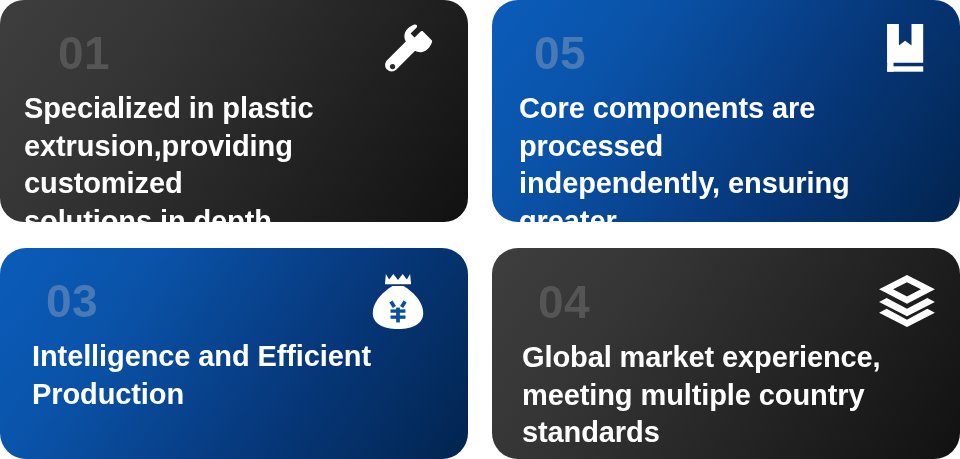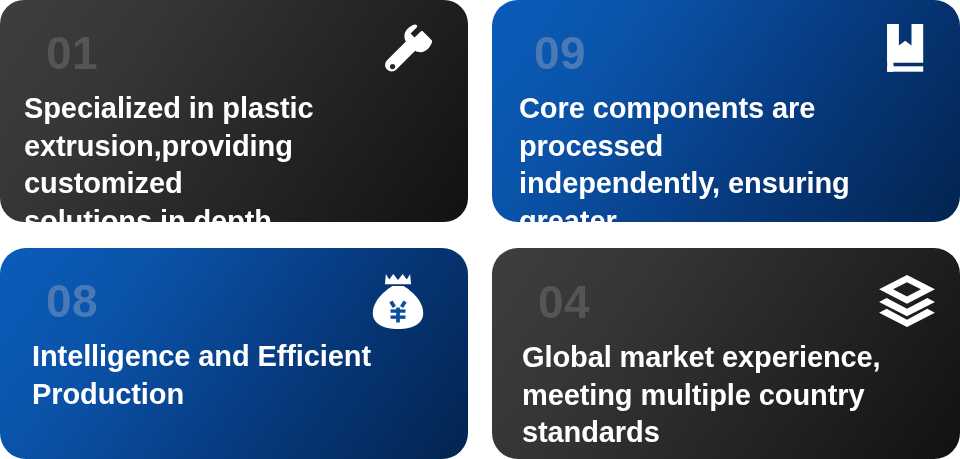--- a/index.html
+++ b/index.html
@@ -65,21 +65,21 @@
     letter-spacing: -0.1px;
     margin-left: 12px;
     max-width: 430px;
     white-space: pre-line;
   }
   .card--1 .card-text { margin-left: 6px; }
   .card--2 .card-text { margin-left: 9px; max-width: 440px; }
   .card--3 .card-text { margin-left: 14px; }
   .card--4 .card-text { }
 
-  .card--1 .card-number { margin-left: 28px; }
+  .card--1 .card-number { margin-left: 40px; }
   .card--2 .card-number { margin-left: 24px; }
   .card--3 .card-number { margin-left: 28px; }
   .card--4 .card-number { margin-left: 28px; margin-top: 7px; }
 
   .card-icon {
     position: absolute;
     top: 26px;
     right: 26px;
     width: 54px;
     height: 54px;
@@ -104,35 +104,35 @@
 solutions in depth</div>
     <span class="card-icon">
       <svg viewBox="0 0 64 64" xmlns="http://www.w3.org/2000/svg" aria-hidden="true">
         <path fill="#ffffff" d="M53.6 6.2c-1-0.6-2.2-0.4-3 0.4l-7.6 7.6-5.1-5.1 7.6-7.6c0.8-0.8 1-2 0.4-3-0.6-1-1.8-1.4-2.9-1.1C36 0 31.4 4.3 30.2 9.9c-0.7 3.3-0.1 6.6 1.6 9.3L7.6 43.4c-3.3 3.3-3.3 8.7 0 12 3.3 3.3 8.7 3.3 12 0l24.2-24.2c2.7 1.7 6 2.3 9.3 1.6 5.6-1.2 9.9-5.8 12.5-12.8 0.3-1.1-0.1-2.3-1.1-2.9z" transform="translate(-1 3) scale(0.92)"></path>
         <circle cx="12.5" cy="50.5" r="3.1" fill="#2a2a2a"></circle>
       </svg>
     </span>
   </div>
 
   <div class="card blue card--2">
-    <div class="card-number">09</div>
+    <div class="card-number">05</div>
     <div class="card-text">Core components are processed
 independently, ensuring greater
 control over quality.</div>
     <span class="card-icon">
       <svg viewBox="0 0 52 60" xmlns="http://www.w3.org/2000/svg" aria-hidden="true">
         <path fill="#ffffff" d="M4 0h13v24l7-5.5 7 5.5V0h13v43H4z"></path>
         <rect x="4" y="47" width="40" height="6" fill="#ffffff"></rect>
         <rect x="4" y="0" width="7" height="53" fill="#ffffff"></rect>
       </svg>
     </span>
   </div>
 
   <div class="card blue card--3">
-    <div class="card-number">08</div>
+    <div class="card-number">03</div>
     <div class="card-text">Intelligence and Efficient
 Production</div>
     <span class="card-icon">
       <svg viewBox="0 0 60 62" xmlns="http://www.w3.org/2000/svg" aria-hidden="true">
         <path fill="#ffffff" d="M17 2l3.5 6L25 2l5 6.5L35 2l4.5 6L43 2l1 11H16z"></path>
         <path fill="#ffffff" d="M24 15h12c0 0 21 12 21 29 0 11-11 17-27 17S3 55 3 44C3 27 24 15 24 15z"></path>
         <g fill="#0a4f9e">
           <rect x="22" y="31" width="4" height="7" transform="rotate(-32 24 34)"></rect>
           <rect x="34" y="31" width="4" height="7" transform="rotate(32 36 34)"></rect>
           <rect x="22" y="40" width="16" height="3.6"></rect>

